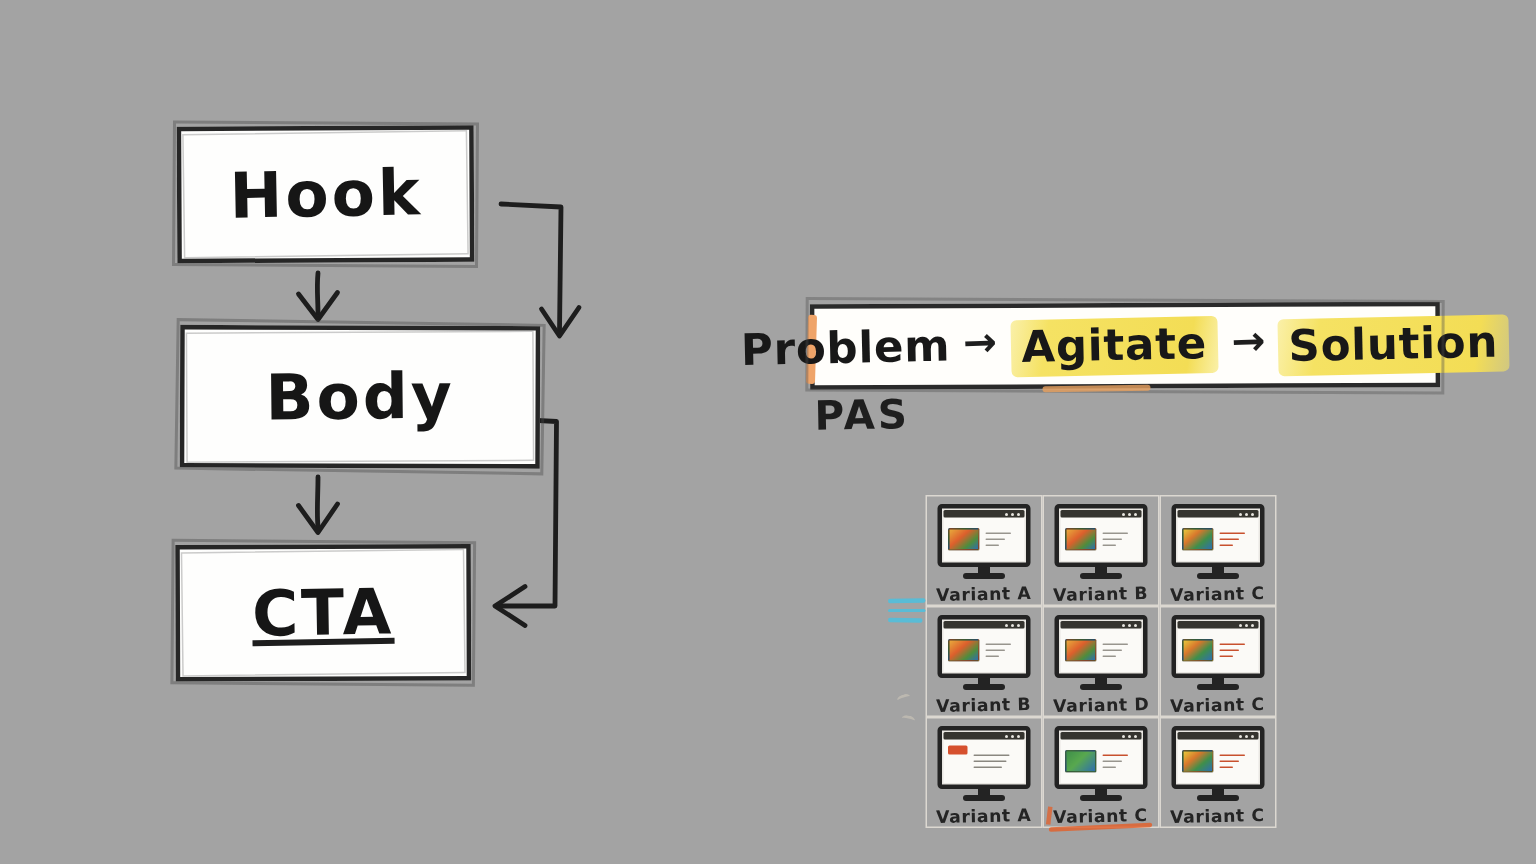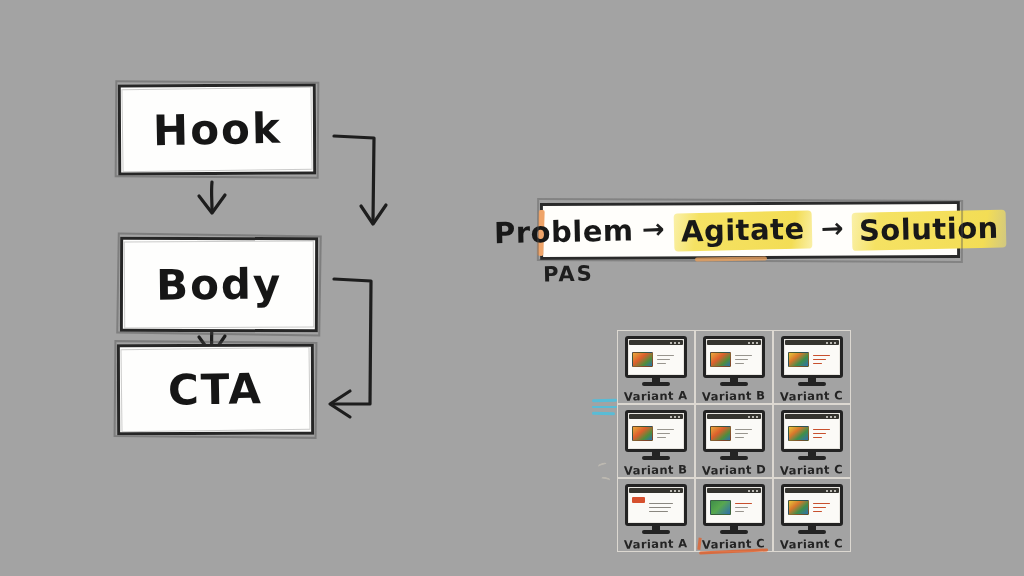--- a/index.html
+++ b/index.html
@@ -22,22 +22,22 @@
   .sketch-box::after{
     content:""; position:absolute; inset:1px;
     border:1px solid rgba(110,110,110,.35); transform:rotate(-.5deg);
     pointer-events:none;
   }
   .flow-label{
     font-size:42px; font-weight:700; letter-spacing:2px;
     transform:rotate(-.8deg); color:#161616;
   }
   #box-hook{ left:118px; top:84px;  width:198px; height:91px; transform:rotate(-.3deg); }
-  #box-body{ left:120px; top:217px; width:198px; height:95px; transform:rotate(.2deg);margin-top:20px; }
-  #box-cta { left:117px; top:344px; width:197px; height:91px; transform:rotate(-.2deg); }
+  #box-body{ left:120px; top:217px; width:240px; height:95px; transform:rotate(.2deg); }
+  #box-cta { left:117px; top:363px; width:197px; height:91px; transform:rotate(-.2deg);text-decoration:underline; }
 
   #flow-svg{ position:absolute; left:0; top:0; pointer-events:none; }
 
   
   #pas-box{
     position:absolute; left:540px; top:202px; width:420px; height:57px;
     border:3px solid #2a2a2a; background:#fffefb;
     display:flex; align-items:center; justify-content:center; gap:9px;
     transform:rotate(-.25deg);
   }
@@ -57,21 +57,21 @@
     background:linear-gradient(100deg, rgba(246,229,102,.55) 0%, #f5e263 18%, #f3dd55 85%, rgba(246,229,102,.55) 100%);
     border-radius:4px; padding:1px 7px 3px;
   }
   .pas-arrow{ font-size:27px; font-weight:700; transform:translateY(-2px) rotate(-2deg); }
   #pas-smudge{
     position:absolute; left:695px; top:257px; width:72px; height:4px;
     background:#e9a15f; opacity:.8; border-radius:3px; transform:rotate(-.8deg);
   }
   #pas-caption{
     position:absolute; left:543px; top:262px;
-    font-size:21px; font-weight:700; letter-spacing:2px; transform:rotate(-1deg);
+    font-size:27px; font-weight:700; letter-spacing:2px; transform:rotate(-1deg);
   }
 
   
   #variant-grid{
     position:absolute; left:617px; top:330px; width:234px; height:212px;
     display:grid; grid-template-columns:repeat(3,1fr); grid-template-rows:repeat(3,1fr);
   }
   .v-cell{
     border:1px solid #dcd8d1;
     display:flex; flex-direction:column; align-items:center;

